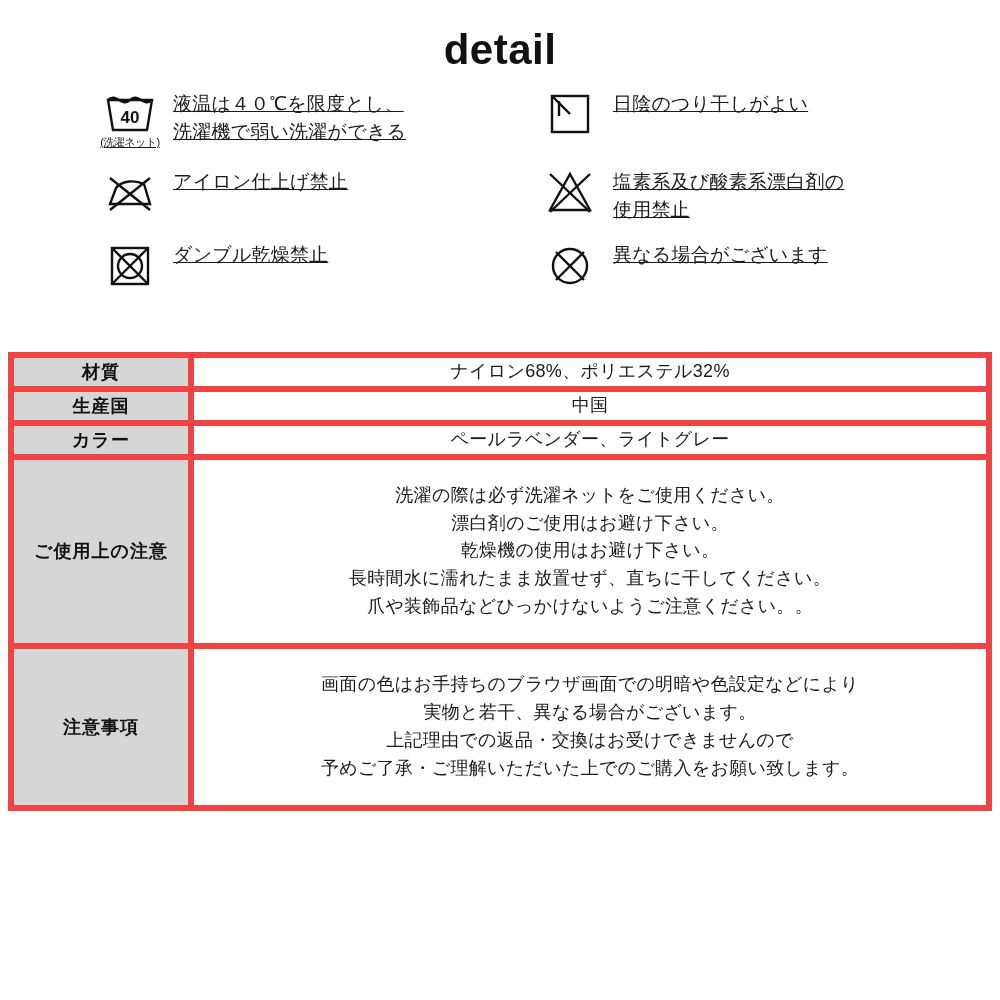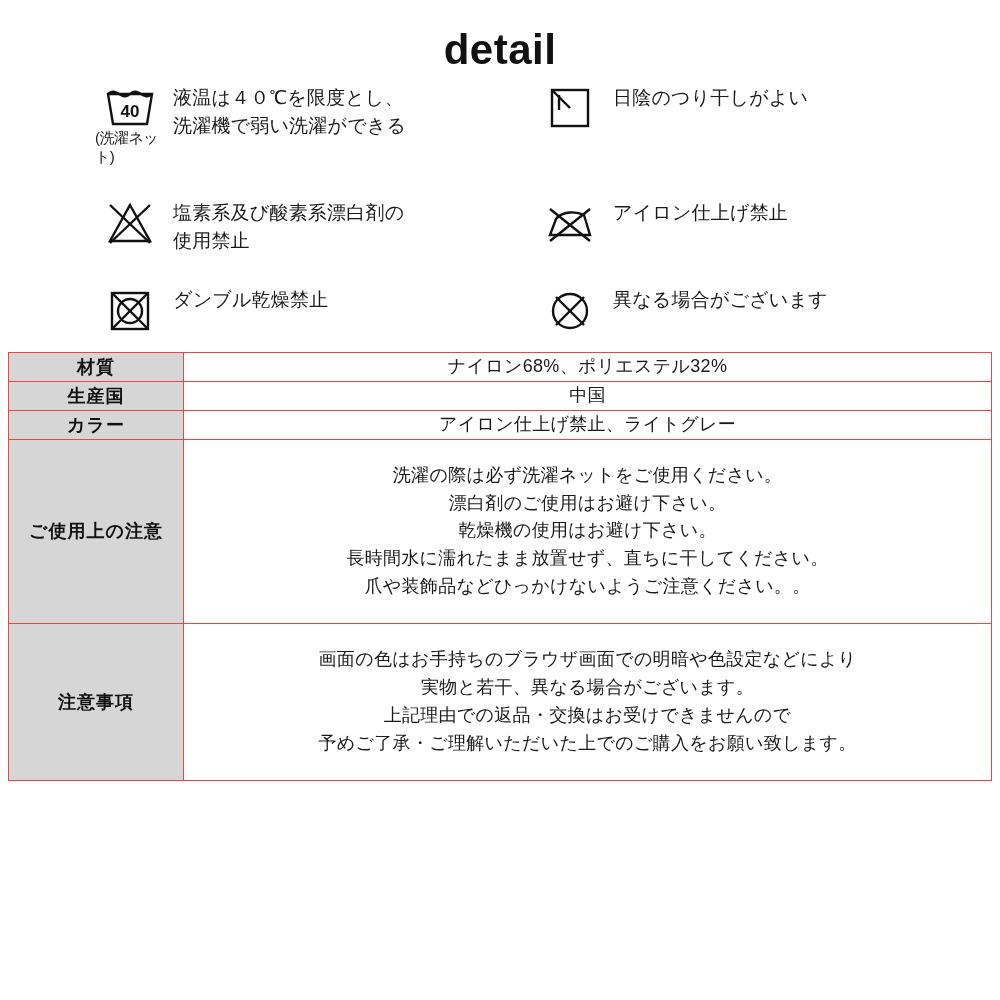--- a/index.html
+++ b/index.html
@@ -25,26 +25,27 @@
     font-size: 42px;
     font-weight: bold;
     letter-spacing: 0.5px;
     padding-top: 26px;
     color: #111;
   }
 
   
   .care-block {
     position: relative;
-    margin-top: 8px;
+    margin-top: 14px;
     padding: 0 40px 0 95px;
     display: grid;
     grid-template-columns: 440px 440px;
     grid-auto-rows: auto;
-    row-gap: 30px;
+    row-gap: 16px;
+    text-decoration: underline;
   }
   .care-item {
     display: flex;
     align-items: flex-start;
   }
   .care-sym {
     width: 70px;
     min-width: 70px;
     display: flex;
     flex-direction: column;
@@ -54,37 +55,37 @@
   }
   .care-text {
     font-size: 19px;
     line-height: 1.45;
     padding-left: 8px;
     padding-top: 2px;
     white-space: pre-line;
     letter-spacing: 0.2px;
   }
   .net-label {
-    font-size: 15px;
+    font-size: 11px;
     margin-top: 1px;
     letter-spacing: -0.5px;
   }
   svg { display: block; }
 
   
   .spec-table {
     position: absolute;
     left: 8px;
     top: 352px;
     width: 984px;
     border-collapse: collapse;
     table-layout: fixed;
   }
   .spec-table td {
-    border: 1px solid #ef4444;
+    border: 6px solid #ef4444;
     vertical-align: middle;
     padding: 0;
   }
   .spec-label {
     width: 174px;
     background: #d6d6d6;
     text-align: center;
     font-size: 18px;
     font-weight: bold;
     letter-spacing: 1px;
@@ -130,38 +131,38 @@
           <line x1="8" y1="6" x2="26" y2="24" stroke="#111" stroke-width="2.4"></line>
           <line x1="15" y1="11" x2="15" y2="26" stroke="#111" stroke-width="2.4"></line>
         </svg>
       </div>
       <div class="care-text">日陰のつり干しがよい</div>
     </div>
 
     <div class="care-item">
       <div class="care-sym">
         <svg width="56" height="48" viewBox="0 0 56 48">
+          <path d="M8 36 L48 36 L42 16 C34 12, 20 12, 14 20 Z" fill="none" stroke="#111" stroke-width="2.4"></path>
+          <line x1="8" y1="10" x2="48" y2="42" stroke="#111" stroke-width="2.4"></line>
+          <line x1="48" y1="10" x2="8" y2="42" stroke="#111" stroke-width="2.4"></line>
+        </svg>
+      </div>
+      <div class="care-text">アイロン仕上げ禁止</div>
+    </div>
+
+    <div class="care-item">
+      <div class="care-sym">
+        <svg width="56" height="48" viewBox="0 0 56 48">
           <path d="M28 6 L48 42 L8 42 Z" fill="none" stroke="#111" stroke-width="2.4"></path>
           <line x1="8" y1="6" x2="48" y2="44" stroke="#111" stroke-width="2.4"></line>
           <line x1="48" y1="6" x2="8" y2="44" stroke="#111" stroke-width="2.4"></line>
         </svg>
       </div>
       <div class="care-text">塩素系及び酸素系漂白剤の
 使用禁止</div>
-    </div>
-
-    <div class="care-item">
-      <div class="care-sym">
-        <svg width="56" height="48" viewBox="0 0 56 48">
-          <path d="M8 36 L48 36 L42 16 C34 12, 20 12, 14 20 Z" fill="none" stroke="#111" stroke-width="2.4"></path>
-          <line x1="8" y1="10" x2="48" y2="42" stroke="#111" stroke-width="2.4"></line>
-          <line x1="48" y1="10" x2="8" y2="42" stroke="#111" stroke-width="2.4"></line>
-        </svg>
-      </div>
-      <div class="care-text">アイロン仕上げ禁止</div>
     </div>
 
     <div class="care-item">
       <div class="care-sym">
         <svg width="52" height="48" viewBox="0 0 52 48">
           <rect x="8" y="7" width="36" height="36" fill="none" stroke="#111" stroke-width="2.4"></rect>
           <circle cx="26" cy="25" r="12" fill="none" stroke="#111" stroke-width="2.4"></circle>
           <line x1="8" y1="7" x2="44" y2="43" stroke="#111" stroke-width="2.4"></line>
           <line x1="44" y1="7" x2="8" y2="43" stroke="#111" stroke-width="2.4"></line>
         </svg>
@@ -187,21 +188,21 @@
       <tr>
         <td class="spec-label">材質</td>
         <td class="spec-value">ナイロン68%、ポリエステル32%</td>
       </tr>
       <tr>
         <td class="spec-label">生産国</td>
         <td class="spec-value">中国</td>
       </tr>
       <tr>
         <td class="spec-label">カラー</td>
-        <td class="spec-value">アイロン仕上げ禁止、ライトグレー</td>
+        <td class="spec-value">ペールラベンダー、ライトグレー</td>
       </tr>
       <tr class="tall">
         <td class="spec-label">ご使用上の注意</td>
         <td class="spec-value">洗濯の際は必ず洗濯ネットをご使用ください。
 漂白剤のご使用はお避け下さい。
 乾燥機の使用はお避け下さい。
 長時間水に濡れたまま放置せず、直ちに干してください。
 爪や装飾品などひっかけないようご注意ください。。</td>
       </tr>
       <tr class="tall">

